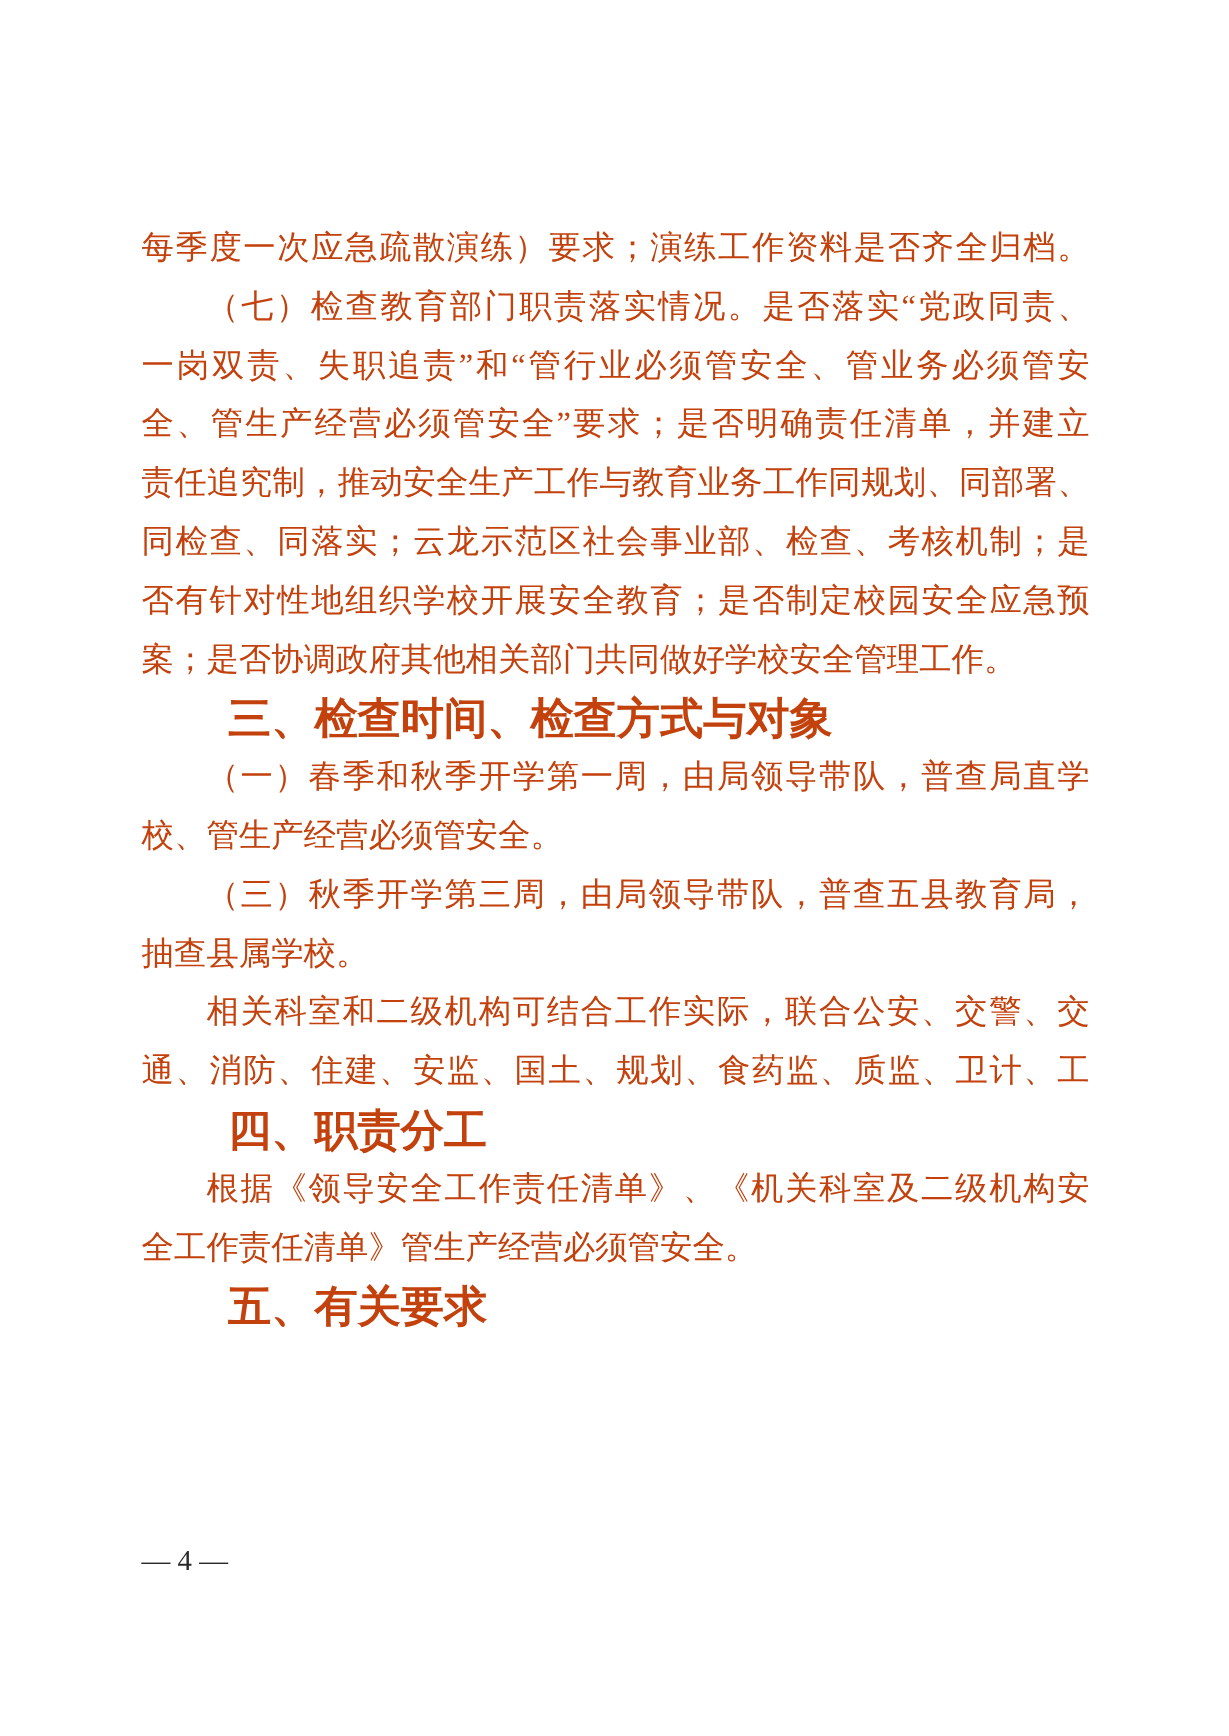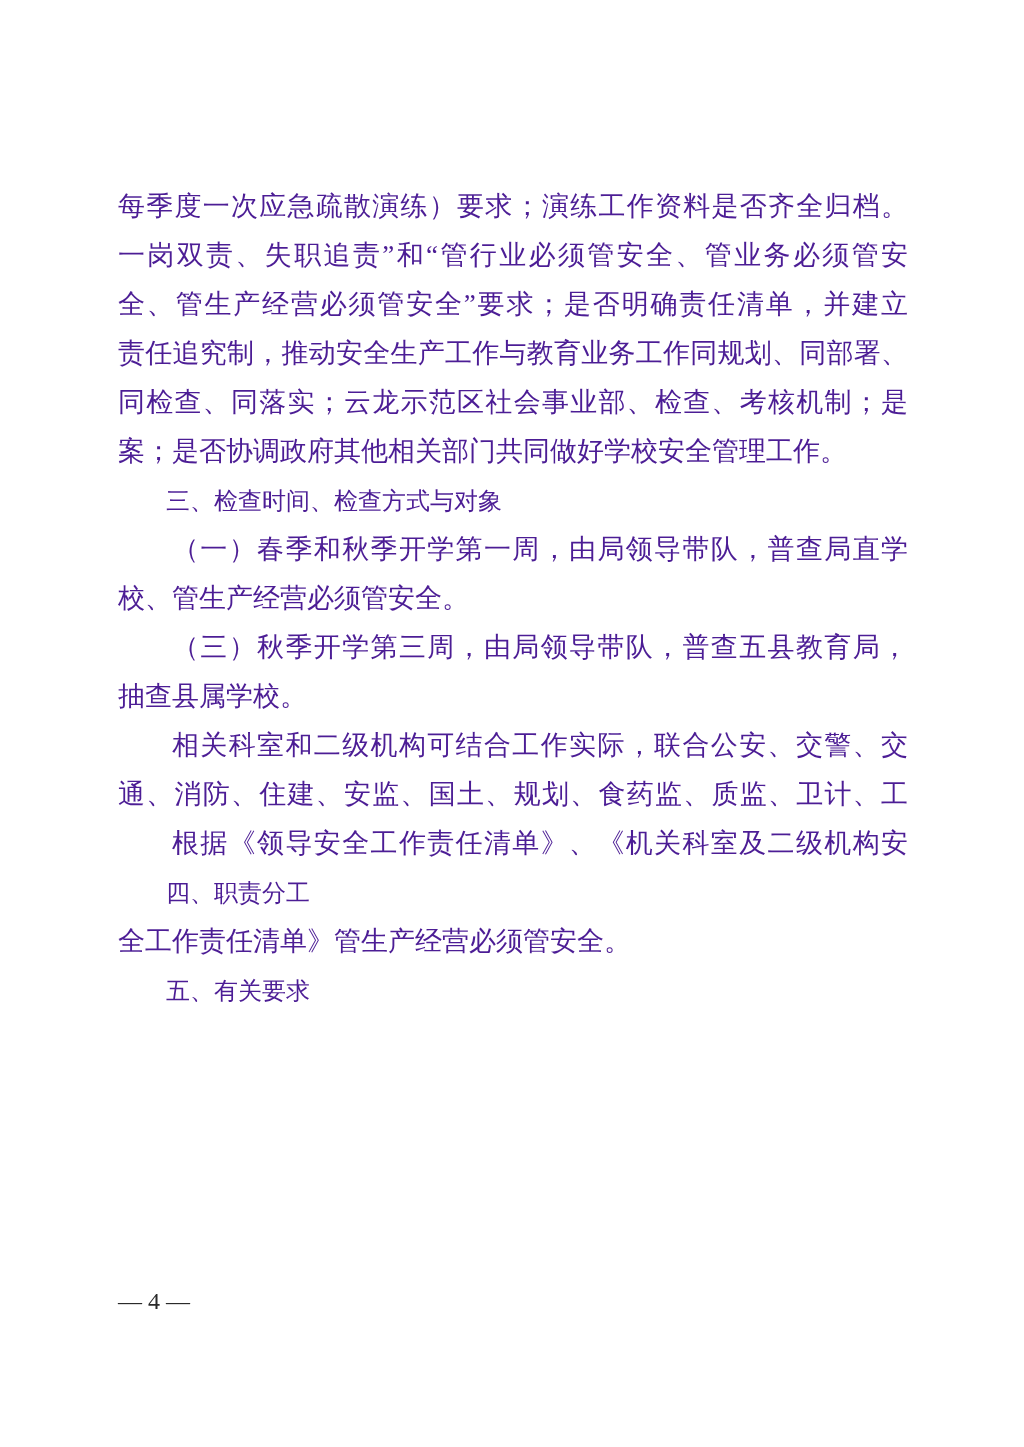--- a/index.html
+++ b/index.html
@@ -22,30 +22,30 @@
     width: 790px;
     color: #141414;
   }
   .line {
     display: block;
     height: 49px;
     line-height: 49px;
     font-size: 27px;
     letter-spacing: 0;
     white-space: nowrap;
-    color: #4c1d95;
+    color: #c2410c;
   }
   .line.body {
     font-family: "Liberation Serif", "DejaVu Serif", serif;
     font-weight: 400;
   }
   .line.heading {
     font-family: "Liberation Sans", "DejaVu Sans", sans-serif;
-    font-weight: 400;
-    font-size: 24px;
+    font-weight: 700;
+    font-size: 36px;
   }
   .line.indent {
     text-indent: 2em;
   }
   .line.fill {
     white-space: normal;
     text-align: justify;
     text-align-last: justify;
     text-justify: inter-character;
   }
@@ -58,31 +58,33 @@
     color: #2a2a2a;
     font-family: "Liberation Serif", "DejaVu Serif", serif;
   }
 </style>
 </head>
 <body>
 
 <div class="page">
   <div class="text-block">
       <div class="line body fill">每季度一次应急疏散演练）要求；演练工作资料是否齐全归档。</div>
+      <div class="line body indent fill">（七）检查教育部门职责落实情况。是否落实“党政同责、</div>
       <div class="line body fill">一岗双责、失职追责”和“管行业必须管安全、管业务必须管安</div>
       <div class="line body fill">全、管生产经营必须管安全”要求；是否明确责任清单，并建立</div>
       <div class="line body fill">责任追究制，推动安全生产工作与教育业务工作同规划、同部署、</div>
       <div class="line body fill">同检查、同落实；云龙示范区社会事业部、检查、考核机制；是</div>
+      <div class="line body fill">否有针对性地组织学校开展安全教育；是否制定校园安全应急预</div>
       <div class="line body">案；是否协调政府其他相关部门共同做好学校安全管理工作。</div>
       <div class="line heading indent">三、检查时间、检查方式与对象</div>
       <div class="line body indent fill">（一）春季和秋季开学第一周，由局领导带队，普查局直学</div>
       <div class="line body">校、管生产经营必须管安全。</div>
       <div class="line body indent fill">（三）秋季开学第三周，由局领导带队，普查五县教育局，</div>
       <div class="line body">抽查县属学校。</div>
       <div class="line body indent fill">相关科室和二级机构可结合工作实际，联合公安、交警、交</div>
       <div class="line body fill">通、消防、住建、安监、国土、规划、食药监、质监、卫计、工</div>
+      <div class="line heading indent">四、职责分工</div>
       <div class="line body indent fill">根据《领导安全工作责任清单》、《机关科室及二级机构安</div>
-      <div class="line heading indent">四、职责分工</div>
       <div class="line body">全工作责任清单》管生产经营必须管安全。</div>
       <div class="line heading indent">五、有关要求</div>
     </div>
   <div class="page-number">— 4 —</div>
 </div>
 
 </body></html>

